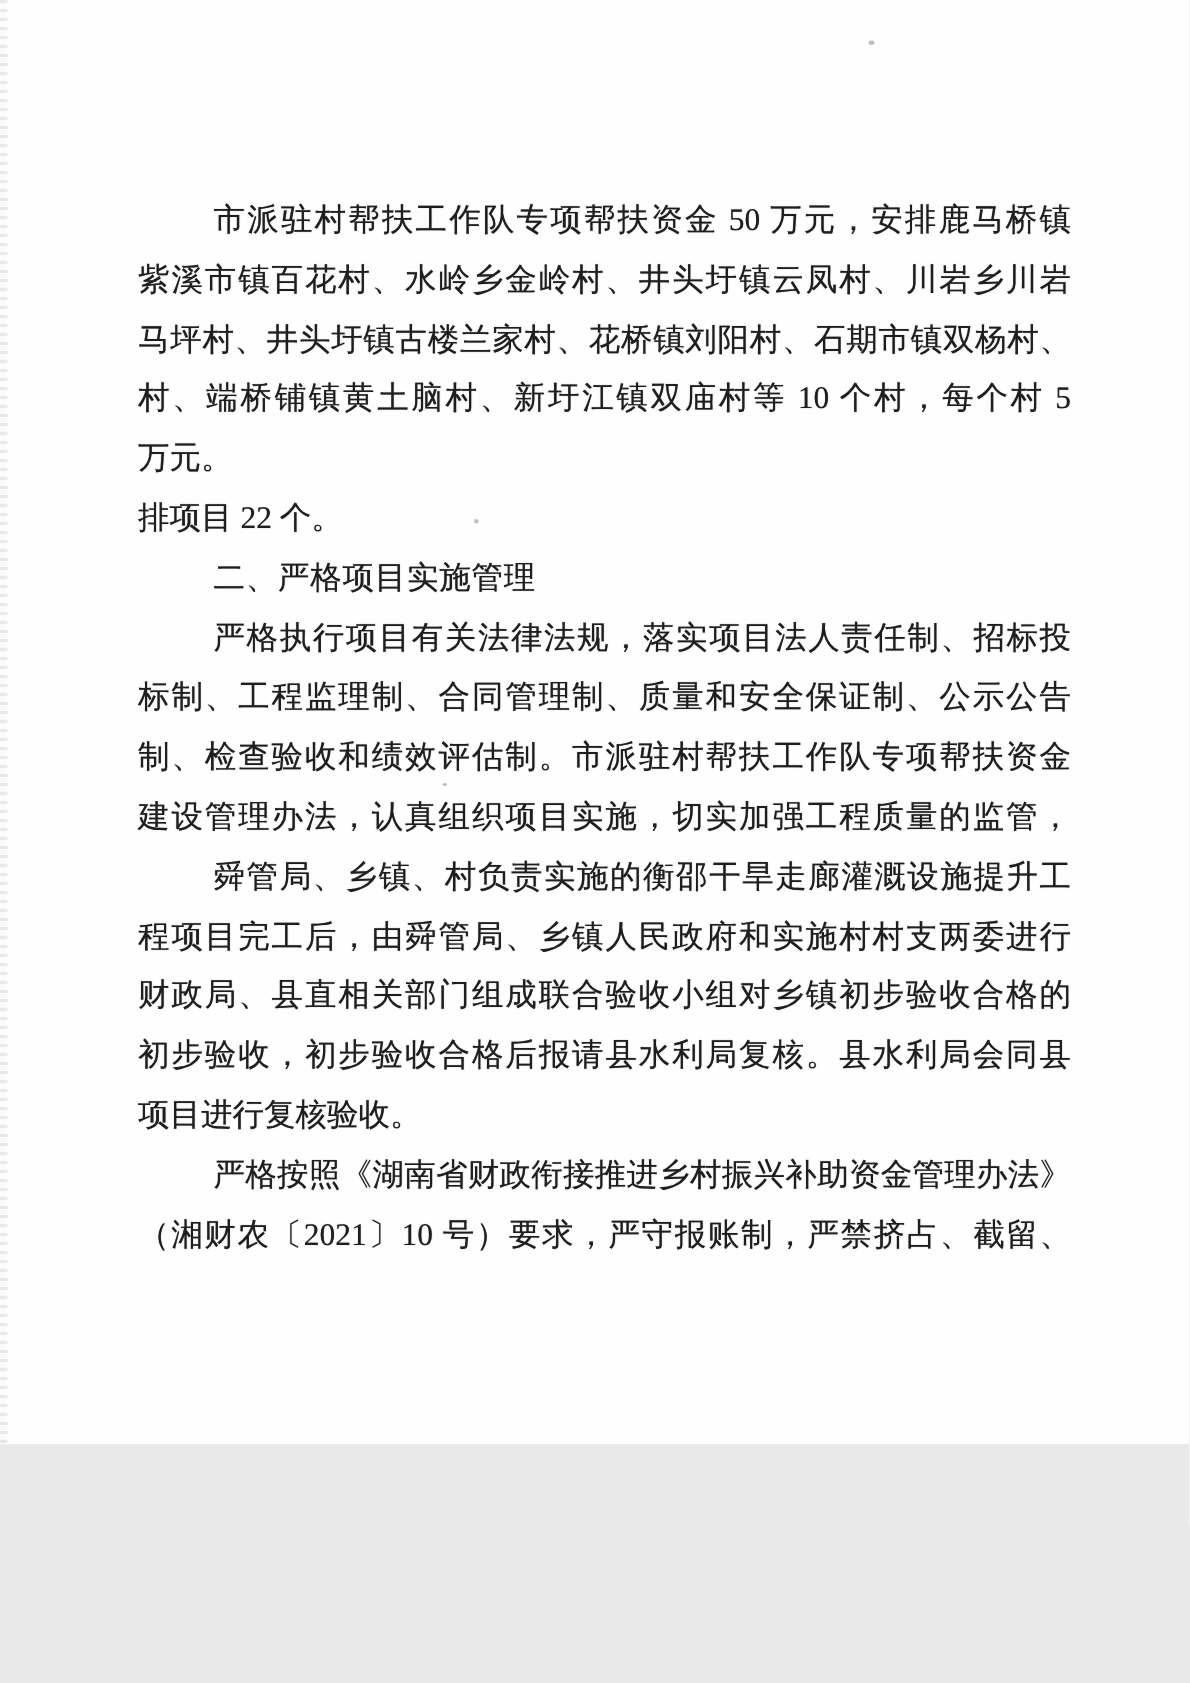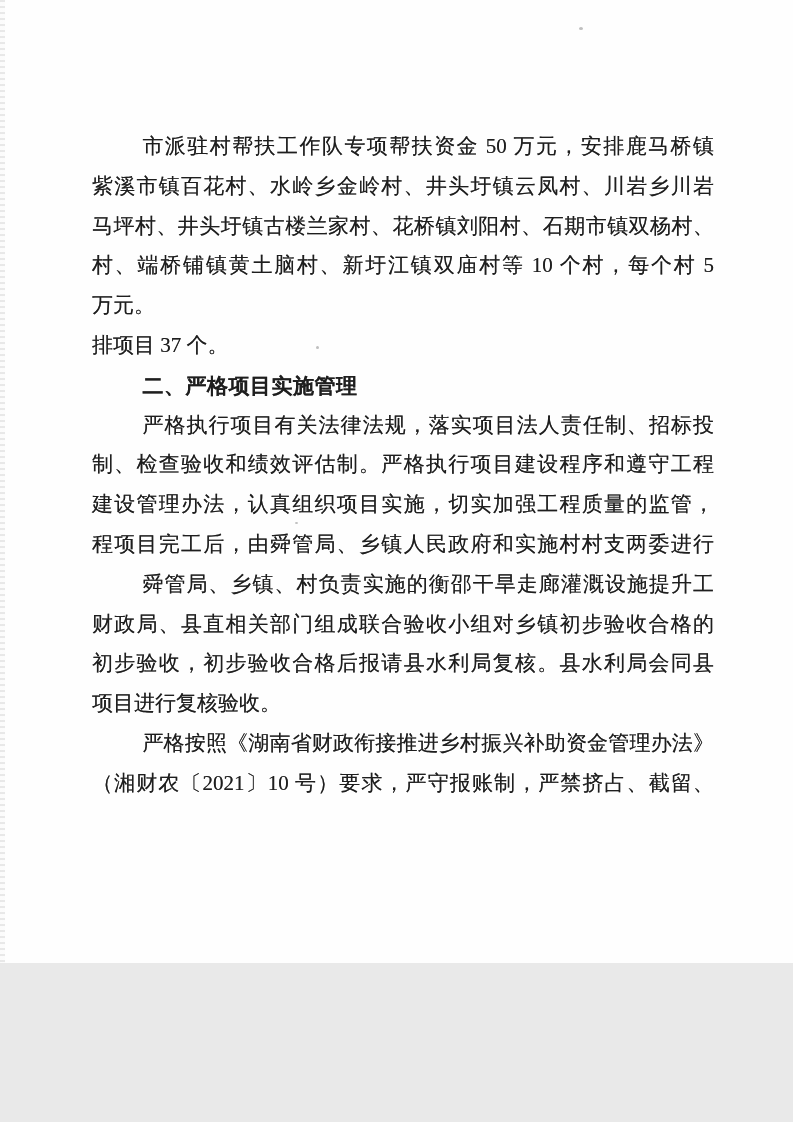--- a/index.html
+++ b/index.html
@@ -51,21 +51,21 @@
     white-space: normal;
     text-align: justify;
     text-align-last: justify;
     text-justify: inter-character;
   }
   .ln.first {
     text-indent: 2.4em;
   }
   .ln.heading {
     font-family: "Liberation Sans", sans-serif;
-    font-weight: 700;
+    font-weight: 400;
     text-indent: 2.4em;
     letter-spacing: 0.5px;
   }
   .footer-pageno {
     position: absolute;
     left: 126px;
     top: 1000px;
     font-size: 21px;
     letter-spacing: 2px;
     font-family: "Liberation Serif", serif;
@@ -83,27 +83,28 @@
   <div class="speck" style="left:579px; top:27px; width:4px; height:3px;"></div>
   <div class="speck" style="left:316px; top:346px; width:3px; height:3px;"></div>
   <div class="speck" style="left:295px; top:522px; width:3px; height:2px;"></div>
 
   <div class="doc-body">
     <div class="ln first just">市派驻村帮扶工作队专项帮扶资金 50 万元，安排鹿马桥镇</div>
     <div class="ln just">紫溪市镇百花村、水岭乡金岭村、井头圩镇云凤村、川岩乡川岩</div>
     <div class="ln just">马坪村、井头圩镇古楼兰家村、花桥镇刘阳村、石期市镇双杨村、</div>
     <div class="ln just">村、端桥铺镇黄土脑村、新圩江镇双庙村等 10 个村，每个村 5</div>
     <div class="ln">万元。</div>
-    <div class="ln">排项目 37 个。</div>
+    <div class="ln">排项目 22 个。</div>
     <div class="ln heading">二、严格项目实施管理</div>
     <div class="ln first just">严格执行项目有关法律法规，落实项目法人责任制、招标投</div>
-    <div class="ln just">制、检查验收和绩效评估制。严格执行项目建设程序和遵守工程</div>
+    <div class="ln just">标制、工程监理制、合同管理制、质量和安全保证制、公示公告</div>
+    <div class="ln just">制、检查验收和绩效评估制。市派驻村帮扶工作队专项帮扶资金</div>
     <div class="ln just">建设管理办法，认真组织项目实施，切实加强工程质量的监管，</div>
+    <div class="ln first just">舜管局、乡镇、村负责实施的衡邵干旱走廊灌溉设施提升工</div>
     <div class="ln just">程项目完工后，由舜管局、乡镇人民政府和实施村村支两委进行</div>
-    <div class="ln first just">舜管局、乡镇、村负责实施的衡邵干旱走廊灌溉设施提升工</div>
     <div class="ln just">财政局、县直相关部门组成联合验收小组对乡镇初步验收合格的</div>
     <div class="ln just">初步验收，初步验收合格后报请县水利局复核。县水利局会同县</div>
     <div class="ln">项目进行复核验收。</div>
     <div class="ln first just">严格按照《湖南省财政衔接推进乡村振兴补助资金管理办法》</div>
     <div class="ln just">（湘财农〔2021〕10 号）要求，严守报账制，严禁挤占、截留、</div>
   </div>
 
   <div class="footer-pageno">— 2 —</div>
 
 </div>

